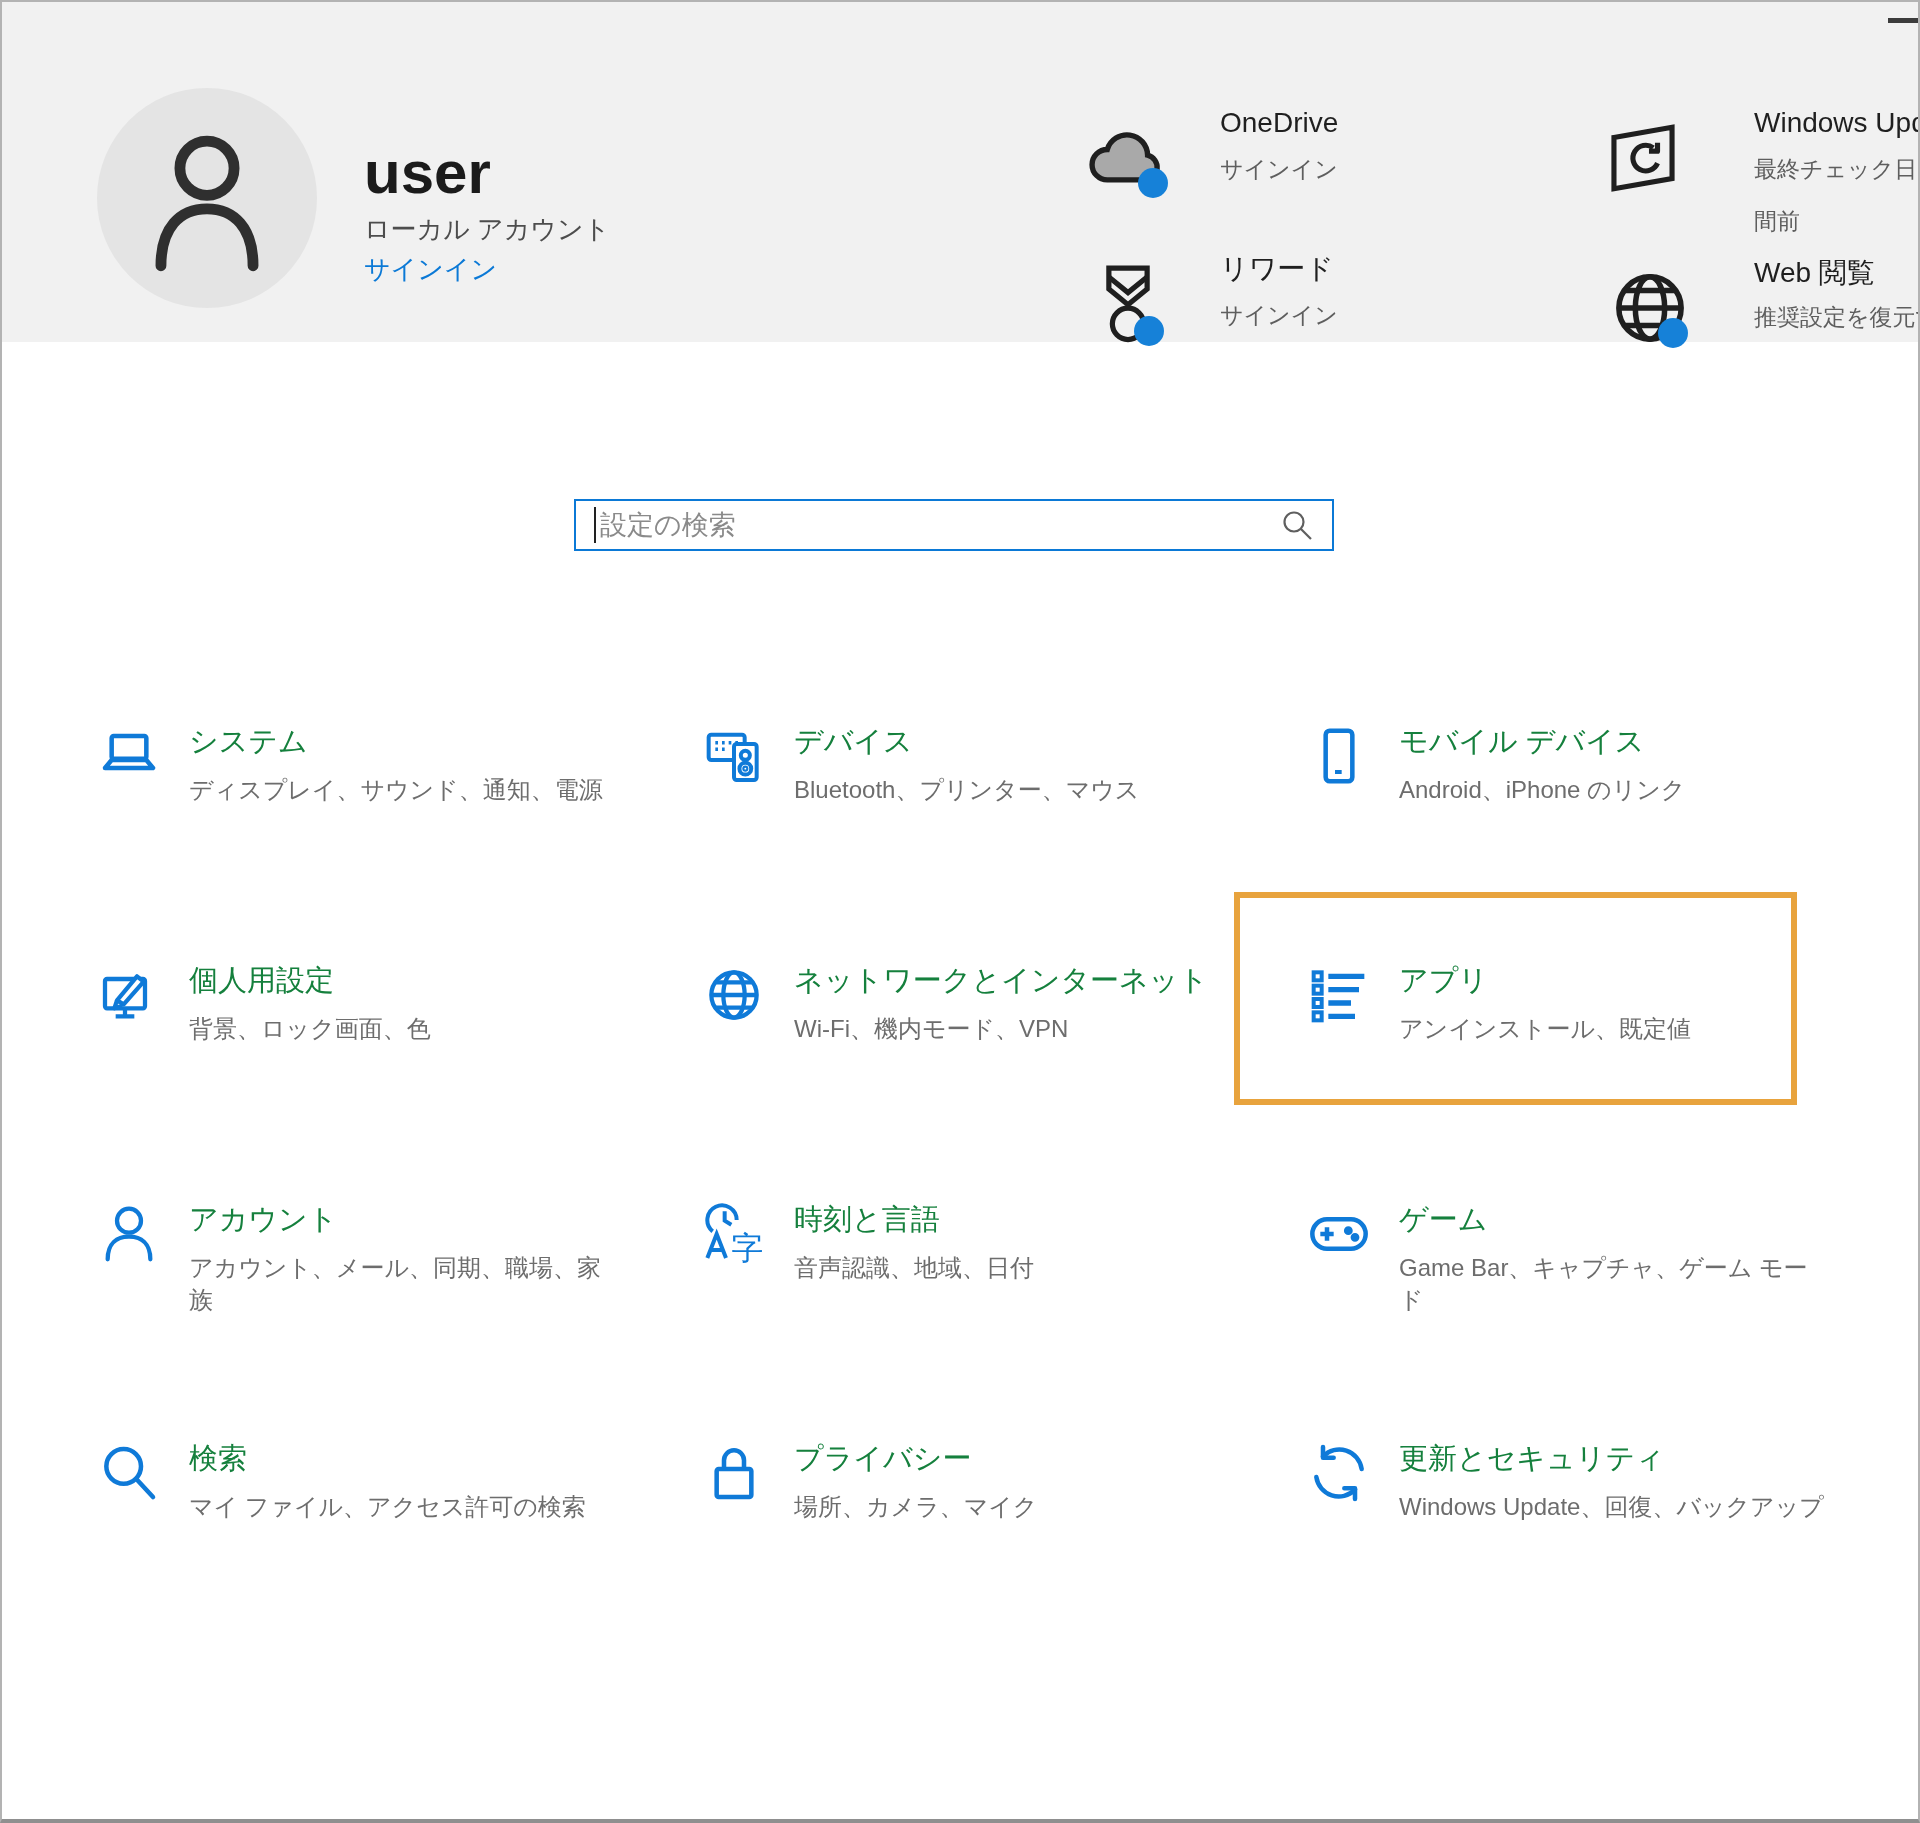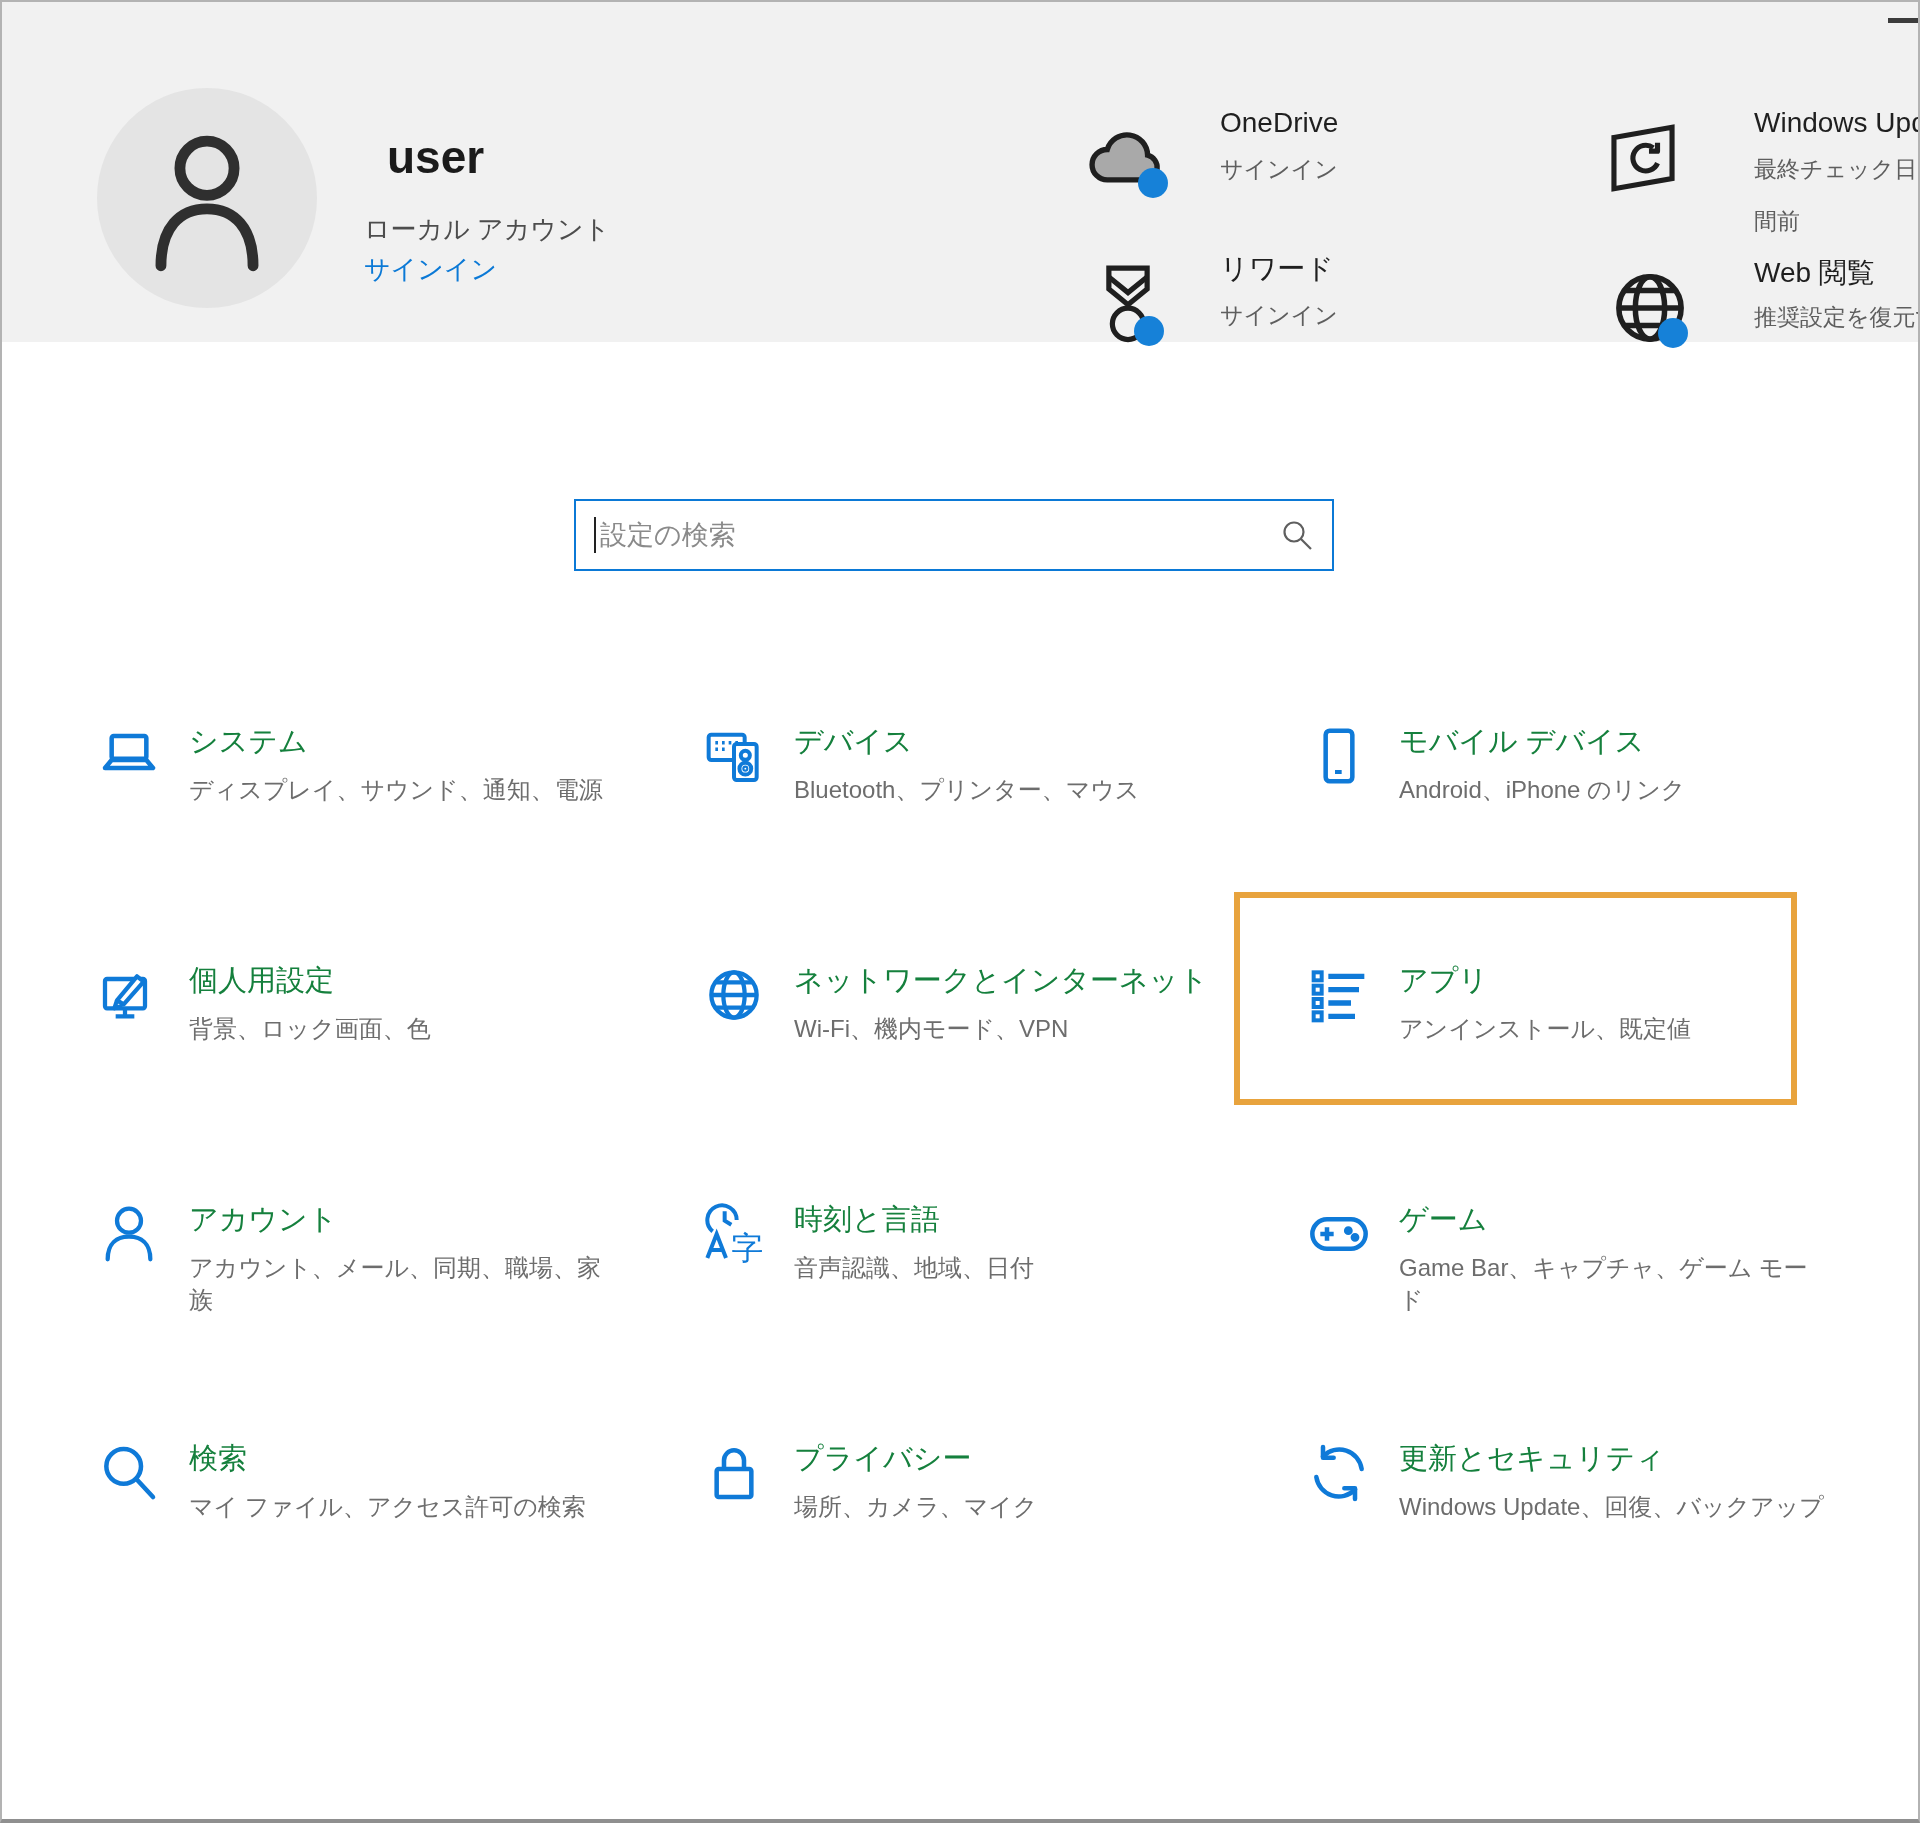--- a/index.html
+++ b/index.html
@@ -7,30 +7,30 @@
   body { font-family:"Liberation Sans","DejaVu Sans",sans-serif; background:#fff; }
   .window {
     position:relative; width:1920px; height:1823px;
     border:2px solid #b3b3b3; border-bottom:4px solid #8f8f8f;
     background:#fff; overflow:hidden;
   }
   .header { position:absolute; left:0; top:0; width:100%; height:340px; background:#f1f1f1; }
   .minimize { position:absolute; left:1886px; top:16px; width:34px; height:5px; background:#3c3c3c; }
   .avatar { position:absolute; left:95px; top:86px; width:220px; height:220px; border-radius:50%;
             background:#e4e4e4; display:flex; align-items:center; justify-content:center; }
-  .profile-name { position:absolute; left:362px; top:128px; font-size:46px; font-weight:700; color:#1b1b1b;margin-left:23px; }
+  .profile-name { position:absolute; left:362px; top:136px; font-size:60px; font-weight:700; color:#1b1b1b; }
   .profile-type { position:absolute; left:362px; top:210px; font-size:26px; color:#4d4d4d; }
   .profile-signin { position:absolute; left:362px; top:250px; font-size:26px; color:#0b79d6; cursor:pointer; }
 
   .qicon { position:absolute; }
   .qtitle { position:absolute; font-size:28px; color:#1f1f1f; white-space:nowrap; }
   .qsub { position:absolute; font-size:23px; color:#5e5e5e; white-space:nowrap; }
   .badge { position:absolute; border-radius:50%; background:#1681d8; }
 
-  .searchbox { position:absolute; left:572px; top:497px; width:760px; height:72px;
+  .searchbox { position:absolute; left:572px; top:497px; width:760px; height:52px;
                border:2px solid #0b79d6; background:#fff; display:flex; align-items:center; }
   .caret { width:2px; height:36px; background:#222; margin-left:18px; }
   .searchbox input { flex:1; border:none; outline:none; font-size:27px; color:#333;
                      padding:0 10px 0 4px; background:transparent;
                      font-family:"Liberation Sans","DejaVu Sans",sans-serif; }
   .searchbox input::placeholder { color:#8a8a8a; opacity:1; }
   .search-glyph { margin-right:18px; flex:0 0 auto; }
 
   .tiles { position:absolute; left:95px; top:720px; width:1815px;
            display:grid; grid-template-columns:605px 605px 605px; grid-auto-rows:239px; }

